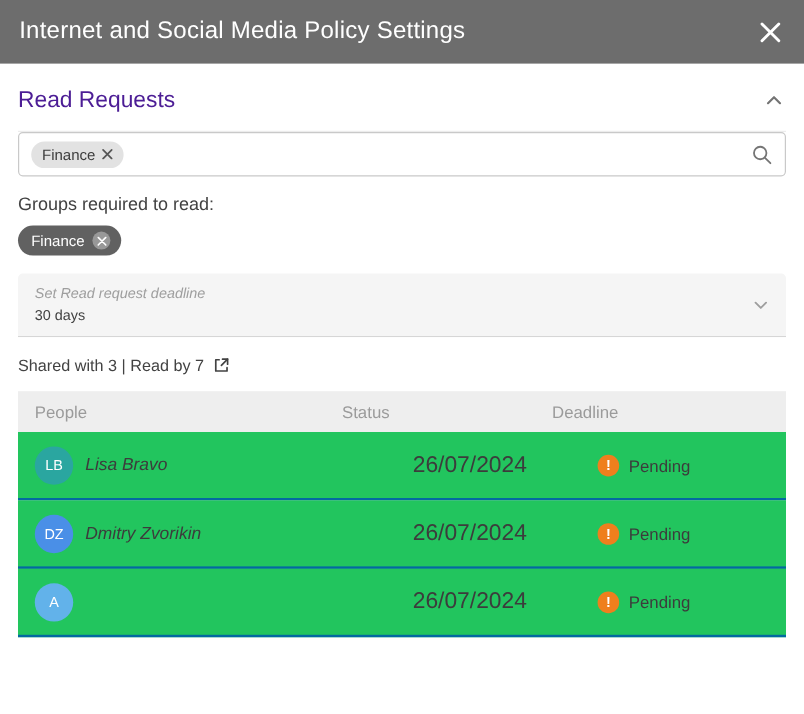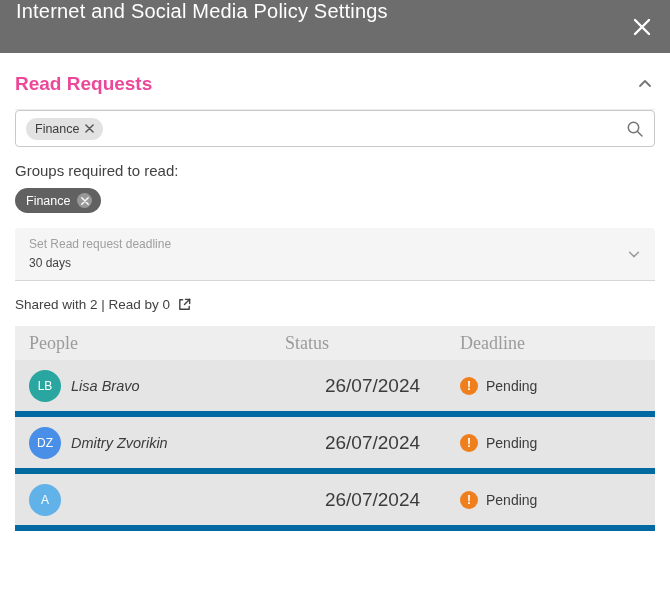--- a/index.html
+++ b/index.html
@@ -8,36 +8,37 @@
     font-family:"Liberation Sans", sans-serif;
     background:#ffffff;
     color:#424242;
     overflow:hidden;
   }
   .modal-header {
     height:53px;
     background:#6d6d6d;
     color:#ffffff;
     display:flex;
+    align-items:center;
     justify-content:space-between;
     padding:0 18px 0 16px;
   }
   .modal-title { font-size:20px; font-weight:400; letter-spacing:0.2px; }
   .close-btn { cursor:pointer; display:flex; align-items:center; }
 
   .content { padding:0 15px; }
 
   .section-head {
     display:flex;
     align-items:center;
     justify-content:space-between;
     padding:20px 2px 14px 0;
     border-bottom:1px solid #ececec;
   }
-  .section-title { font-size:19px; color:#ec4899; font-weight:700; }
+  .section-title { font-size:19px; color:#4c1d95; font-weight:400; }
   .chevron-btn { cursor:pointer; display:flex; align-items:center; color:#757575; }
 
   .description {
     font-size:13.5px;
     line-height:1.55;
     color:#424242;
     margin:13px 0 14px 0;
     max-width:630px;
   }
 
@@ -87,21 +88,21 @@
 
   .deadline-select {
     margin-top:15px;
     background:#f5f5f5;
     border-bottom:1px solid #d6d6d6;
     border-radius:4px 4px 0 0;
     padding:9px 14px 10px 14px;
     position:relative;
     cursor:pointer;
   }
-  .deadline-label { font-size:12px; color:#9e9e9e; }
+  .deadline-label { font-size:12px; color:#9e9e9e;font-style:italic; }
   .deadline-value { font-size:12px; color:#424242; margin-top:5px; }
   .deadline-chevron {
     position:absolute;
     right:14px; top:50%;
     transform:translateY(-50%);
     color:#9e9e9e;
     display:flex; align-items:center;
   }
 
   .shared-line {
@@ -117,28 +118,28 @@
   .read-table { width:100%; }
   .t-row {
     display:grid;
     grid-template-columns:256px 175px 1fr;
     align-items:center;
     padding-left:14px;
   }
   .t-head {
     background:#eeeeee;
     color:#9b9b9b;
-    font-size:18px;
+    font-size:14px;
     height:34px;
-    font-family:Liberation Serif, serif;
   }
   .t-body-row {
-    background:#e5e5e5;
+    background:#22c55e;
     height:57px;
-    border-bottom:6px solid #0369a1;
+    border-bottom:2px solid #0369a1;
+    gap:19px;
   }
   .person-cell { display:flex; align-items:center; gap:10px; }
   .avatar {
     width:32px; height:32px;
     border-radius:50%;
     color:#ffffff;
     font-size:12px;
     display:flex; align-items:center; justify-content:center;
     flex:0 0 32px;
   }
@@ -217,21 +218,21 @@
     <div class="deadline-value">30 days</div>
     <div class="deadline-chevron">
       <svg width="14" height="14" viewBox="0 0 16 16">
         <path d="M3 6 L8 11 L13 6" fill="none" stroke="#9e9e9e" stroke-width="1.8" stroke-linecap="round" stroke-linejoin="round"></path>
       </svg>
     </div>
   </div>
 
   
   <div class="shared-line">
-    <span>Shared with 2 | Read by 0</span>
+    <span>Shared with 3 | Read by 7</span>
     <span class="ext-link">
       <svg width="15" height="15" viewBox="0 0 16 16">
         <path d="M6 3 H3 V13 H13 V10" fill="none" stroke="#424242" stroke-width="1.5" stroke-linecap="round" stroke-linejoin="round"></path>
         <path d="M9 2.5 H13.5 V7" fill="none" stroke="#424242" stroke-width="1.5" stroke-linecap="round" stroke-linejoin="round"></path>
         <path d="M13.5 2.5 L8 8" fill="none" stroke="#424242" stroke-width="1.5" stroke-linecap="round"></path>
       </svg>
     </span>
   </div>
 
   

